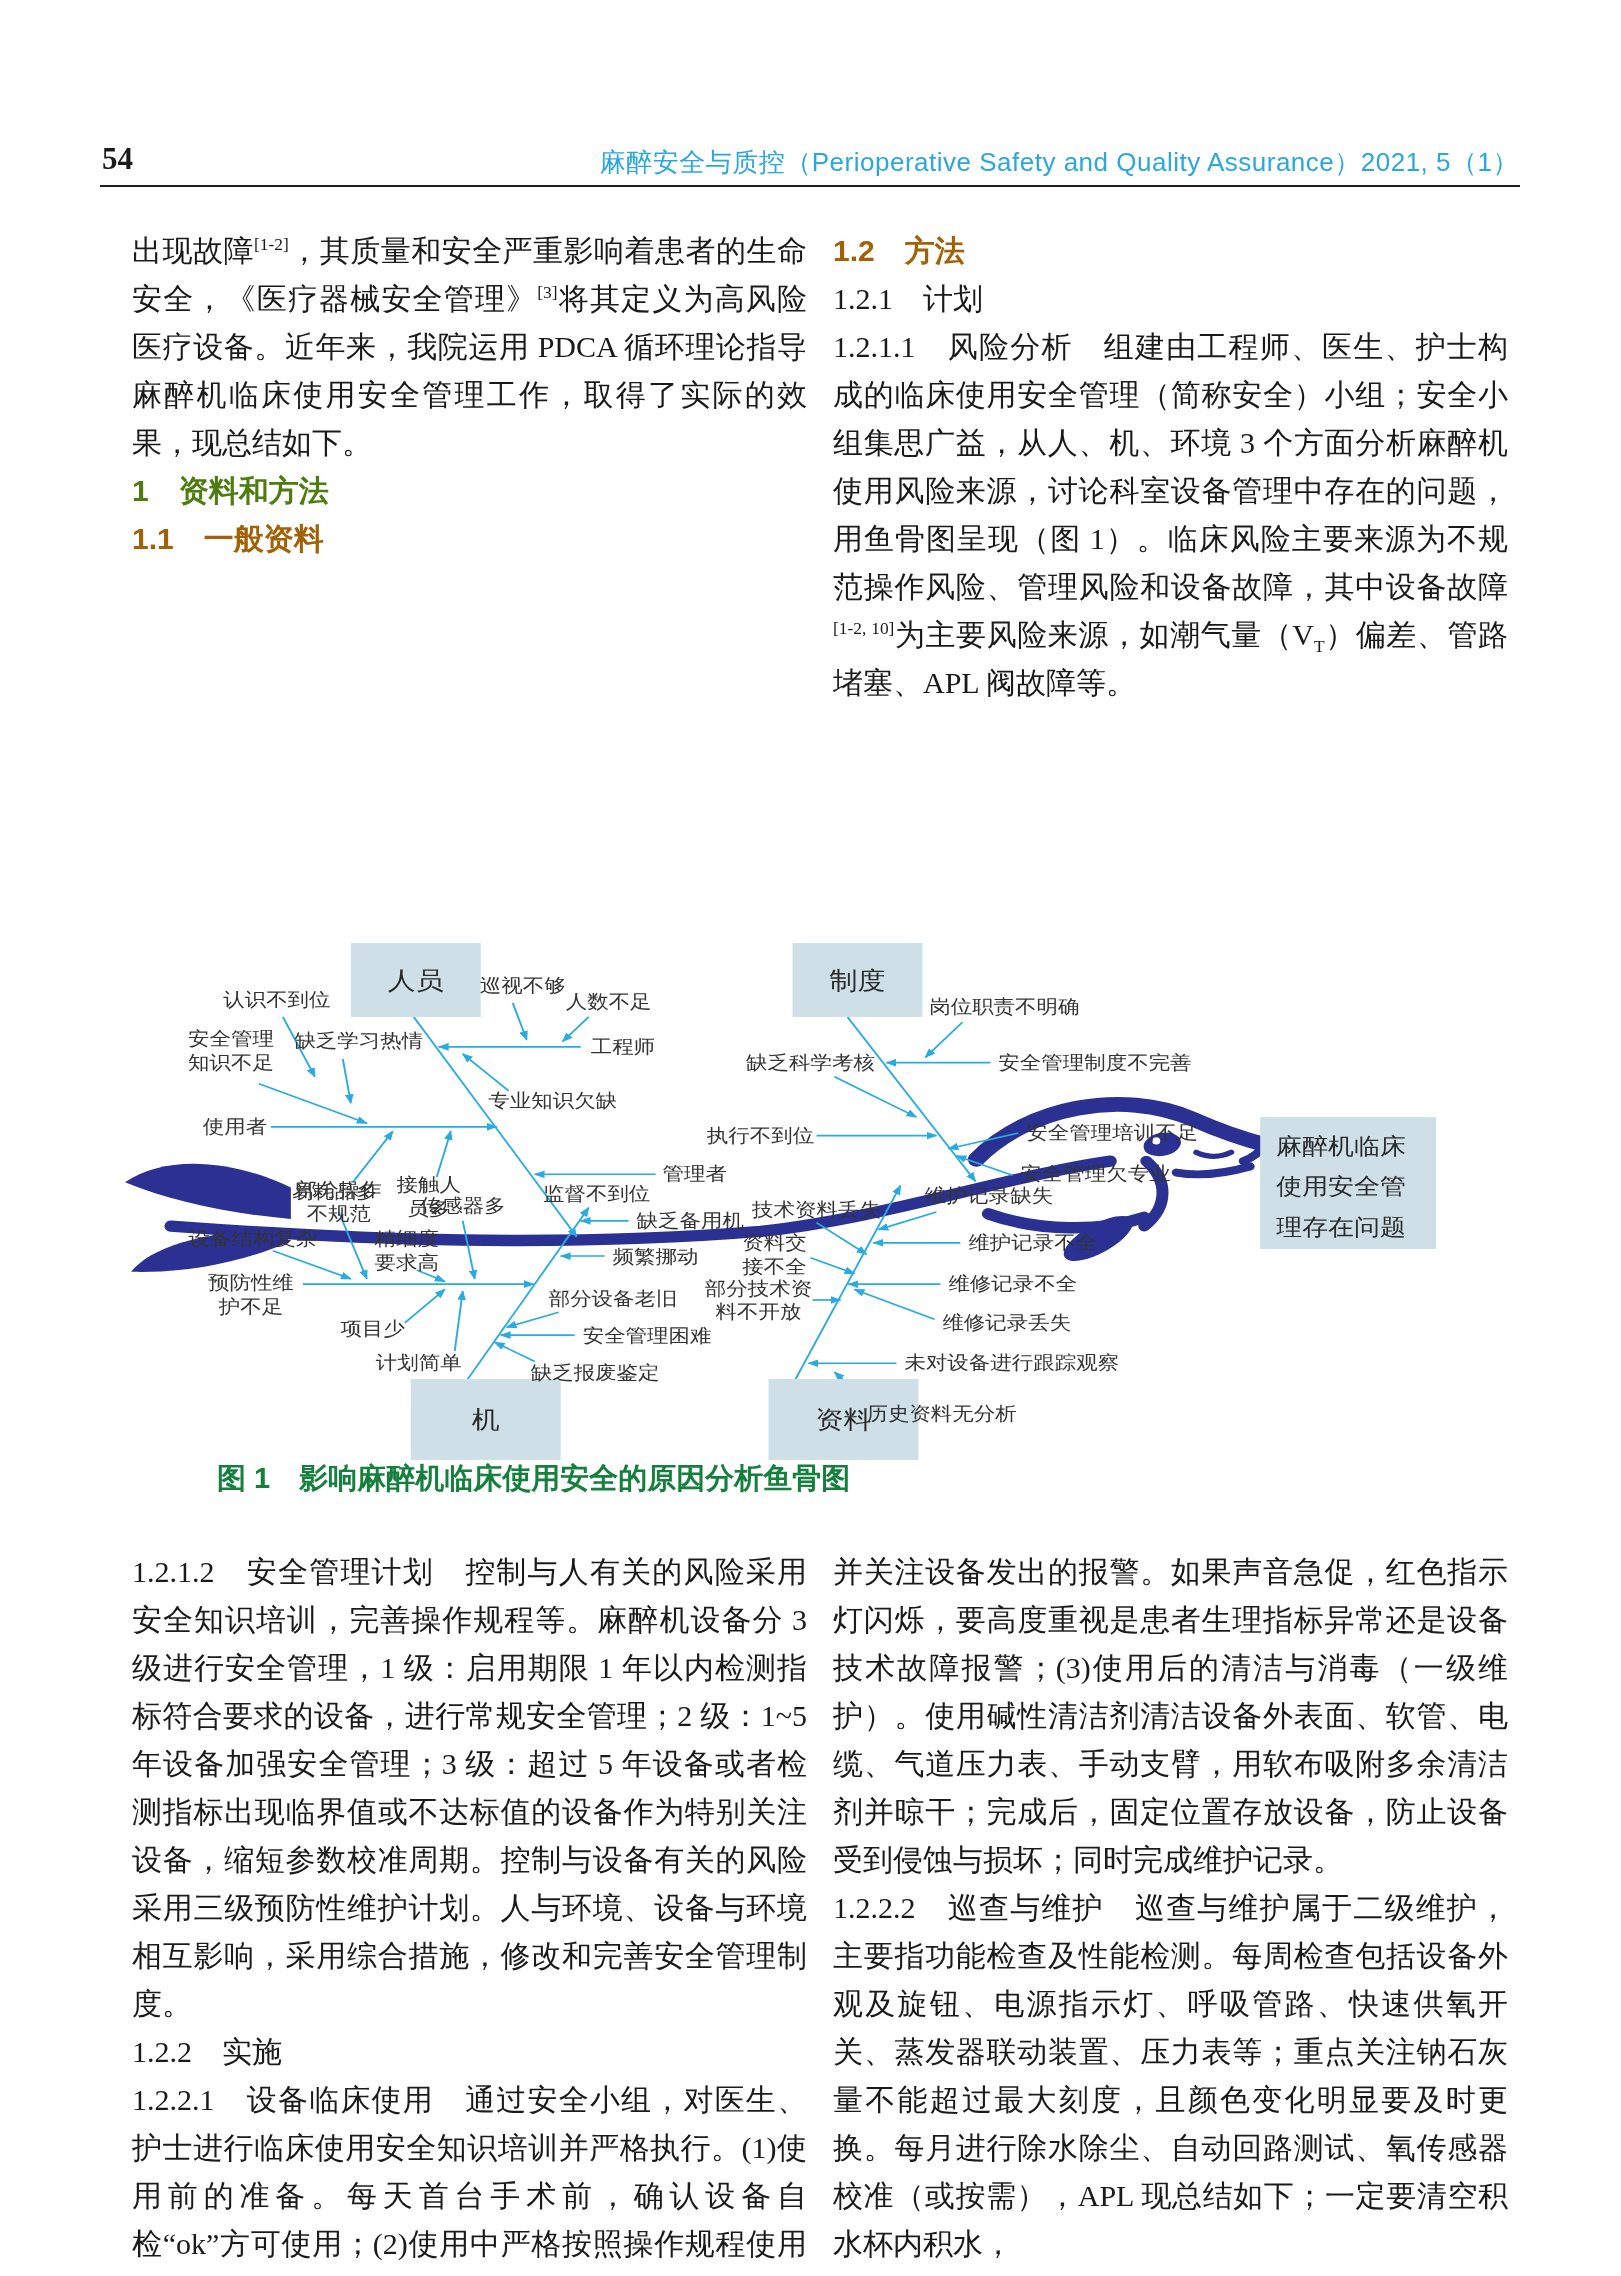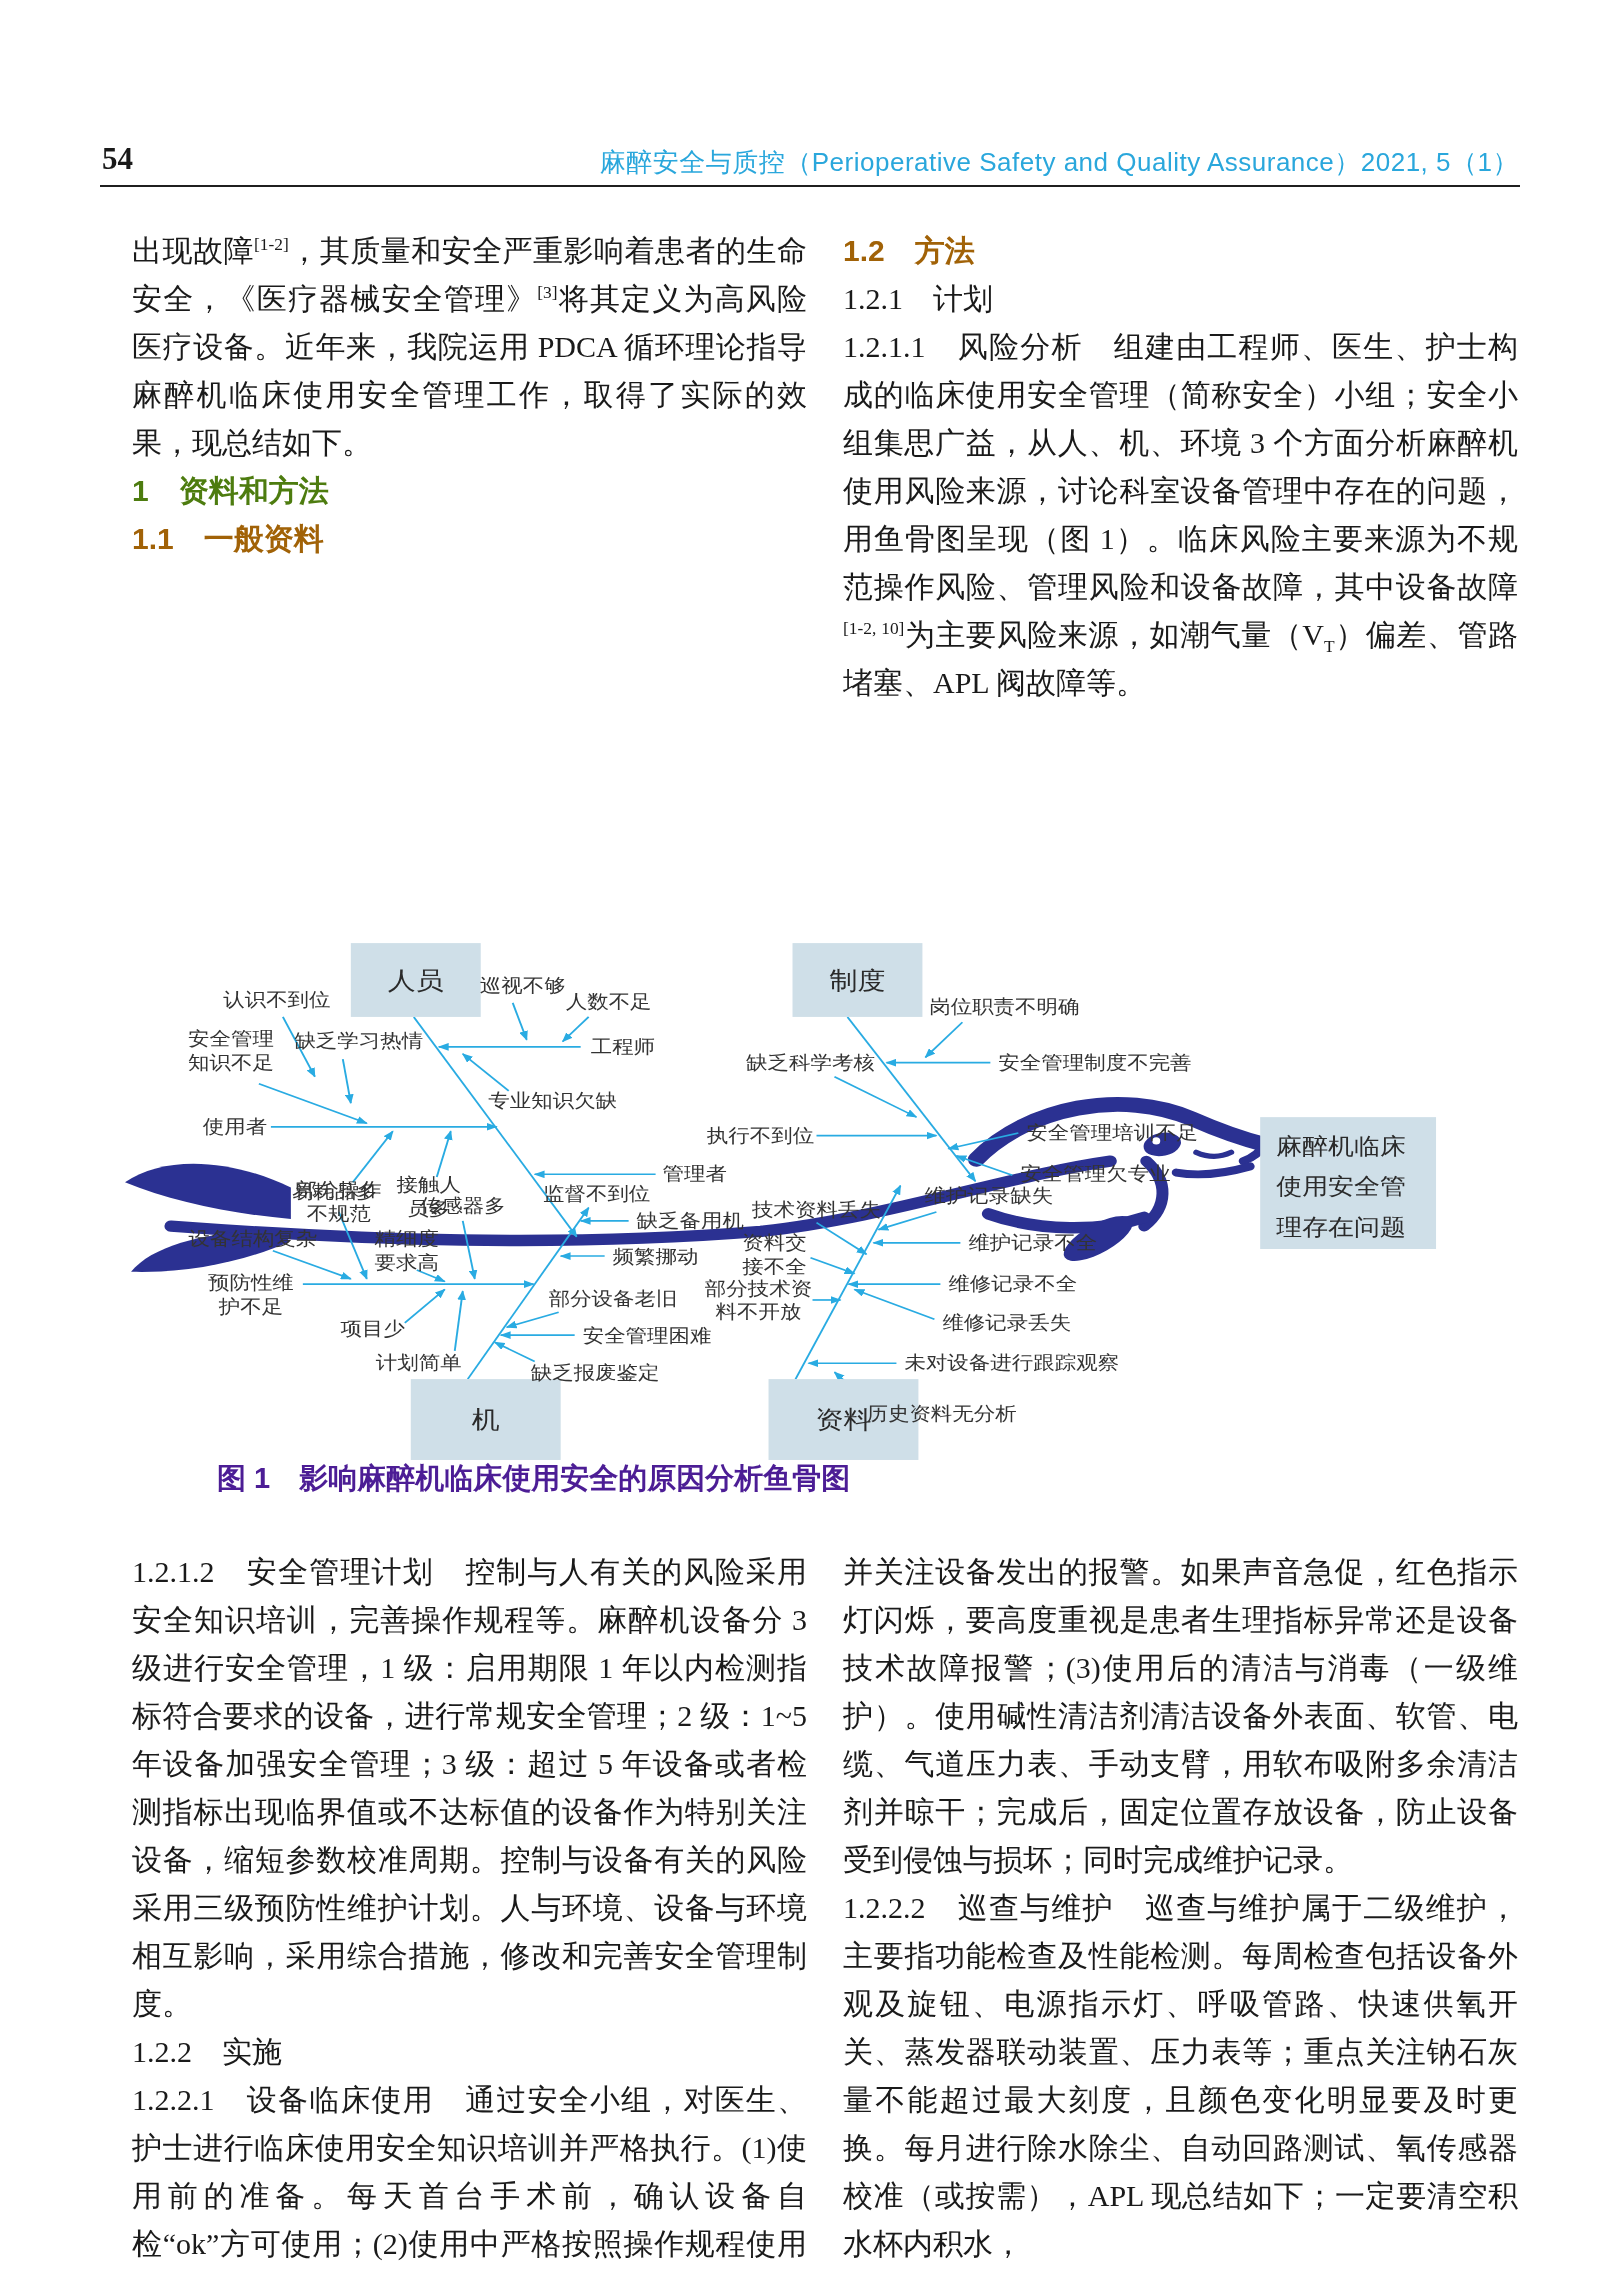--- a/index.html
+++ b/index.html
@@ -8,39 +8,39 @@
     font-family:"Liberation Serif","DejaVu Serif",serif;color:#1a1a1a;
     -webkit-font-smoothing:antialiased;
   }
   .page-header{position:absolute;top:137px;left:102px;right:103px;height:44px;}
   .page-num{position:absolute;left:0;top:4px;font-size:31px;font-weight:bold;}
   .journal-line{
     position:absolute;right:0;top:8px;font-size:26px;color:#2aa7dc;
     font-family:"Liberation Sans","DejaVu Sans",sans-serif;letter-spacing:0.5px;
   }
   .header-rule{position:absolute;top:185px;left:100px;width:1420px;height:0;border-top:2.6px solid #1f1f1f;}
-  .cols{position:absolute;left:132px;display:flex;gap:36px;}
+  .cols{position:absolute;left:132px;display:flex;gap:26px;}
   .cols.top{top:227px;}
   .cols.bottom{top:1548px;}
   .col{width:675px;font-size:30px;line-height:48px;text-align:justify;text-justify:inter-ideograph;}
   .col p{margin:0;}
   .p-indent{text-indent:2em;}
   .h1,.h2{
     font-family:"Liberation Sans","DejaVu Sans",sans-serif;font-weight:bold;
     font-size:30px;line-height:48px;margin:0;text-align:left;
   }
   .h1{color:#4d7c0f;}
   .h2{color:#a16207;}
   sup{font-size:.58em;line-height:0;}
   sub{font-size:.58em;line-height:0;}
   i{font-style:italic;font-family:"Liberation Serif",serif;}
   .figure-wrap{position:absolute;top:922px;left:111px;width:1399px;height:545px;}
   .figure-caption{
     position:absolute;top:1459px;left:217px;font-size:29px;font-weight:bold;
-    font-family:"Liberation Sans","DejaVu Sans",sans-serif;color:#4c1d95;
+    font-family:"Liberation Sans","DejaVu Sans",sans-serif;color:#15803d;
   }
 </style>
 </head>
 <body>
 
 <div class="page-header">
   <span class="page-num">54</span>
   <span class="journal-line">麻醉安全与质控（Perioperative Safety and Quality Assurance）2021, 5（1）</span>
 </div>
 <div class="header-rule"></div>

